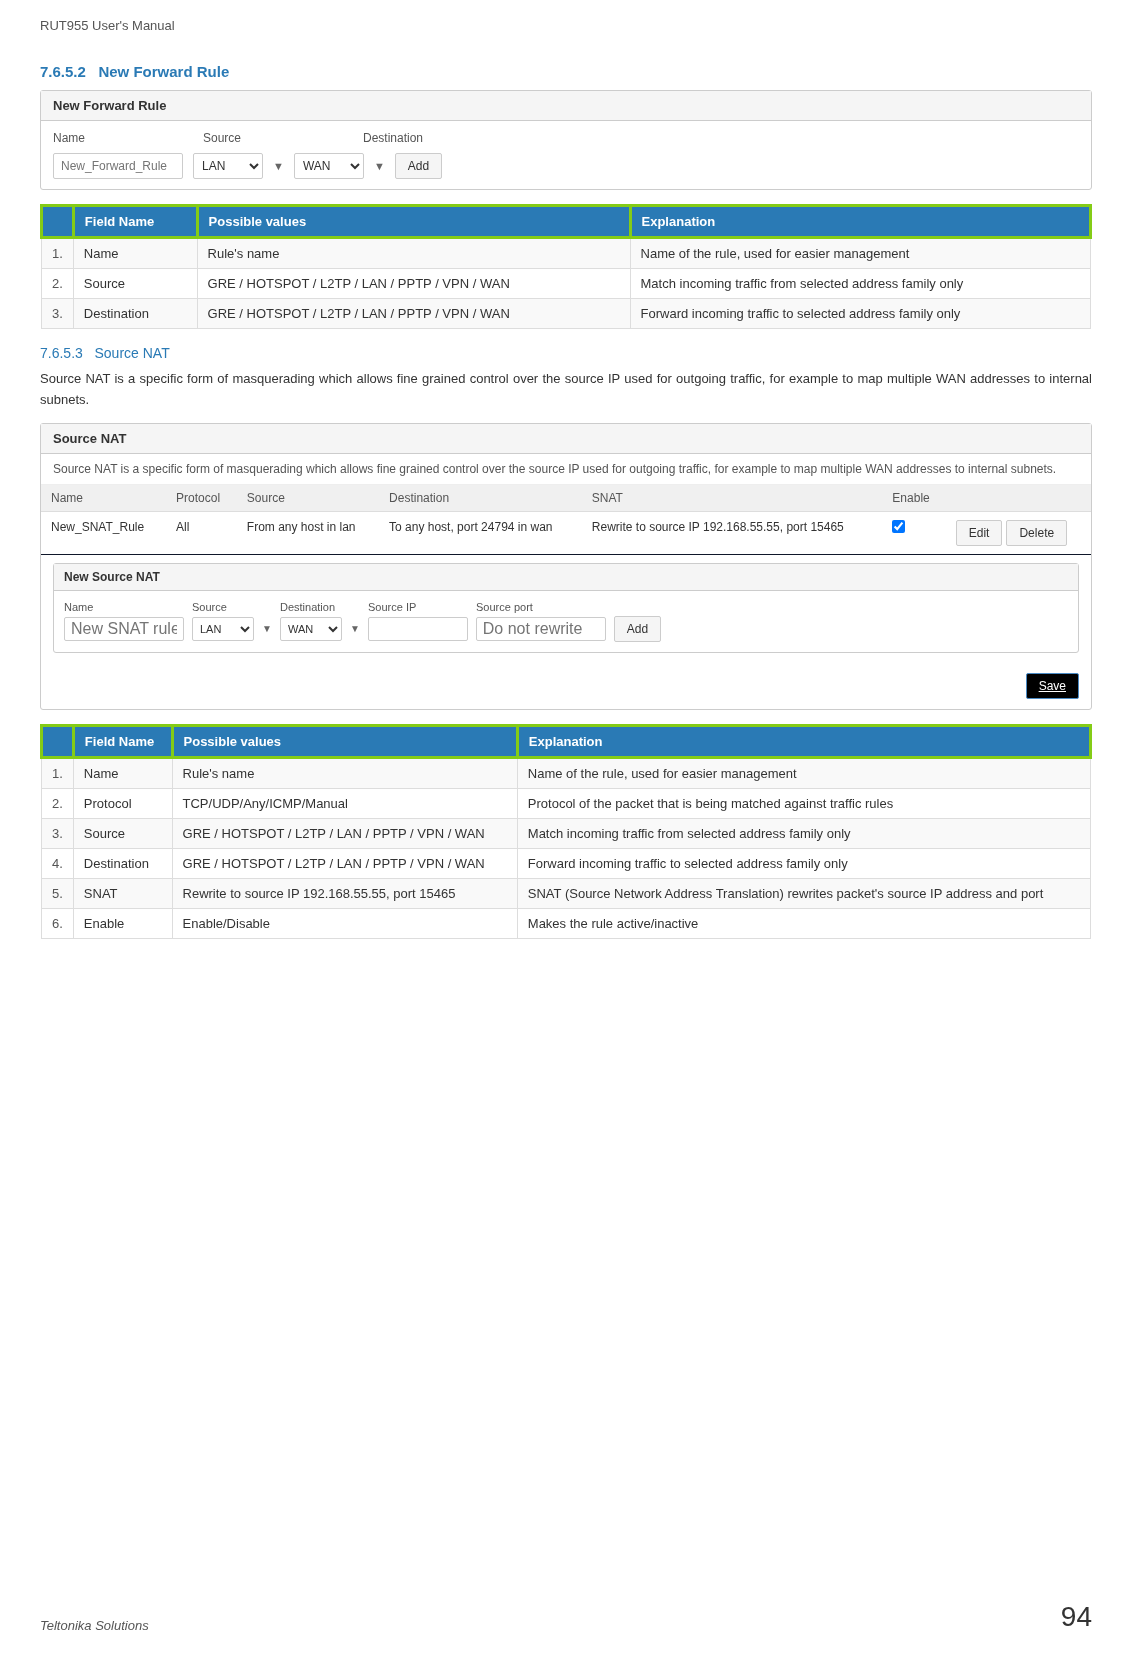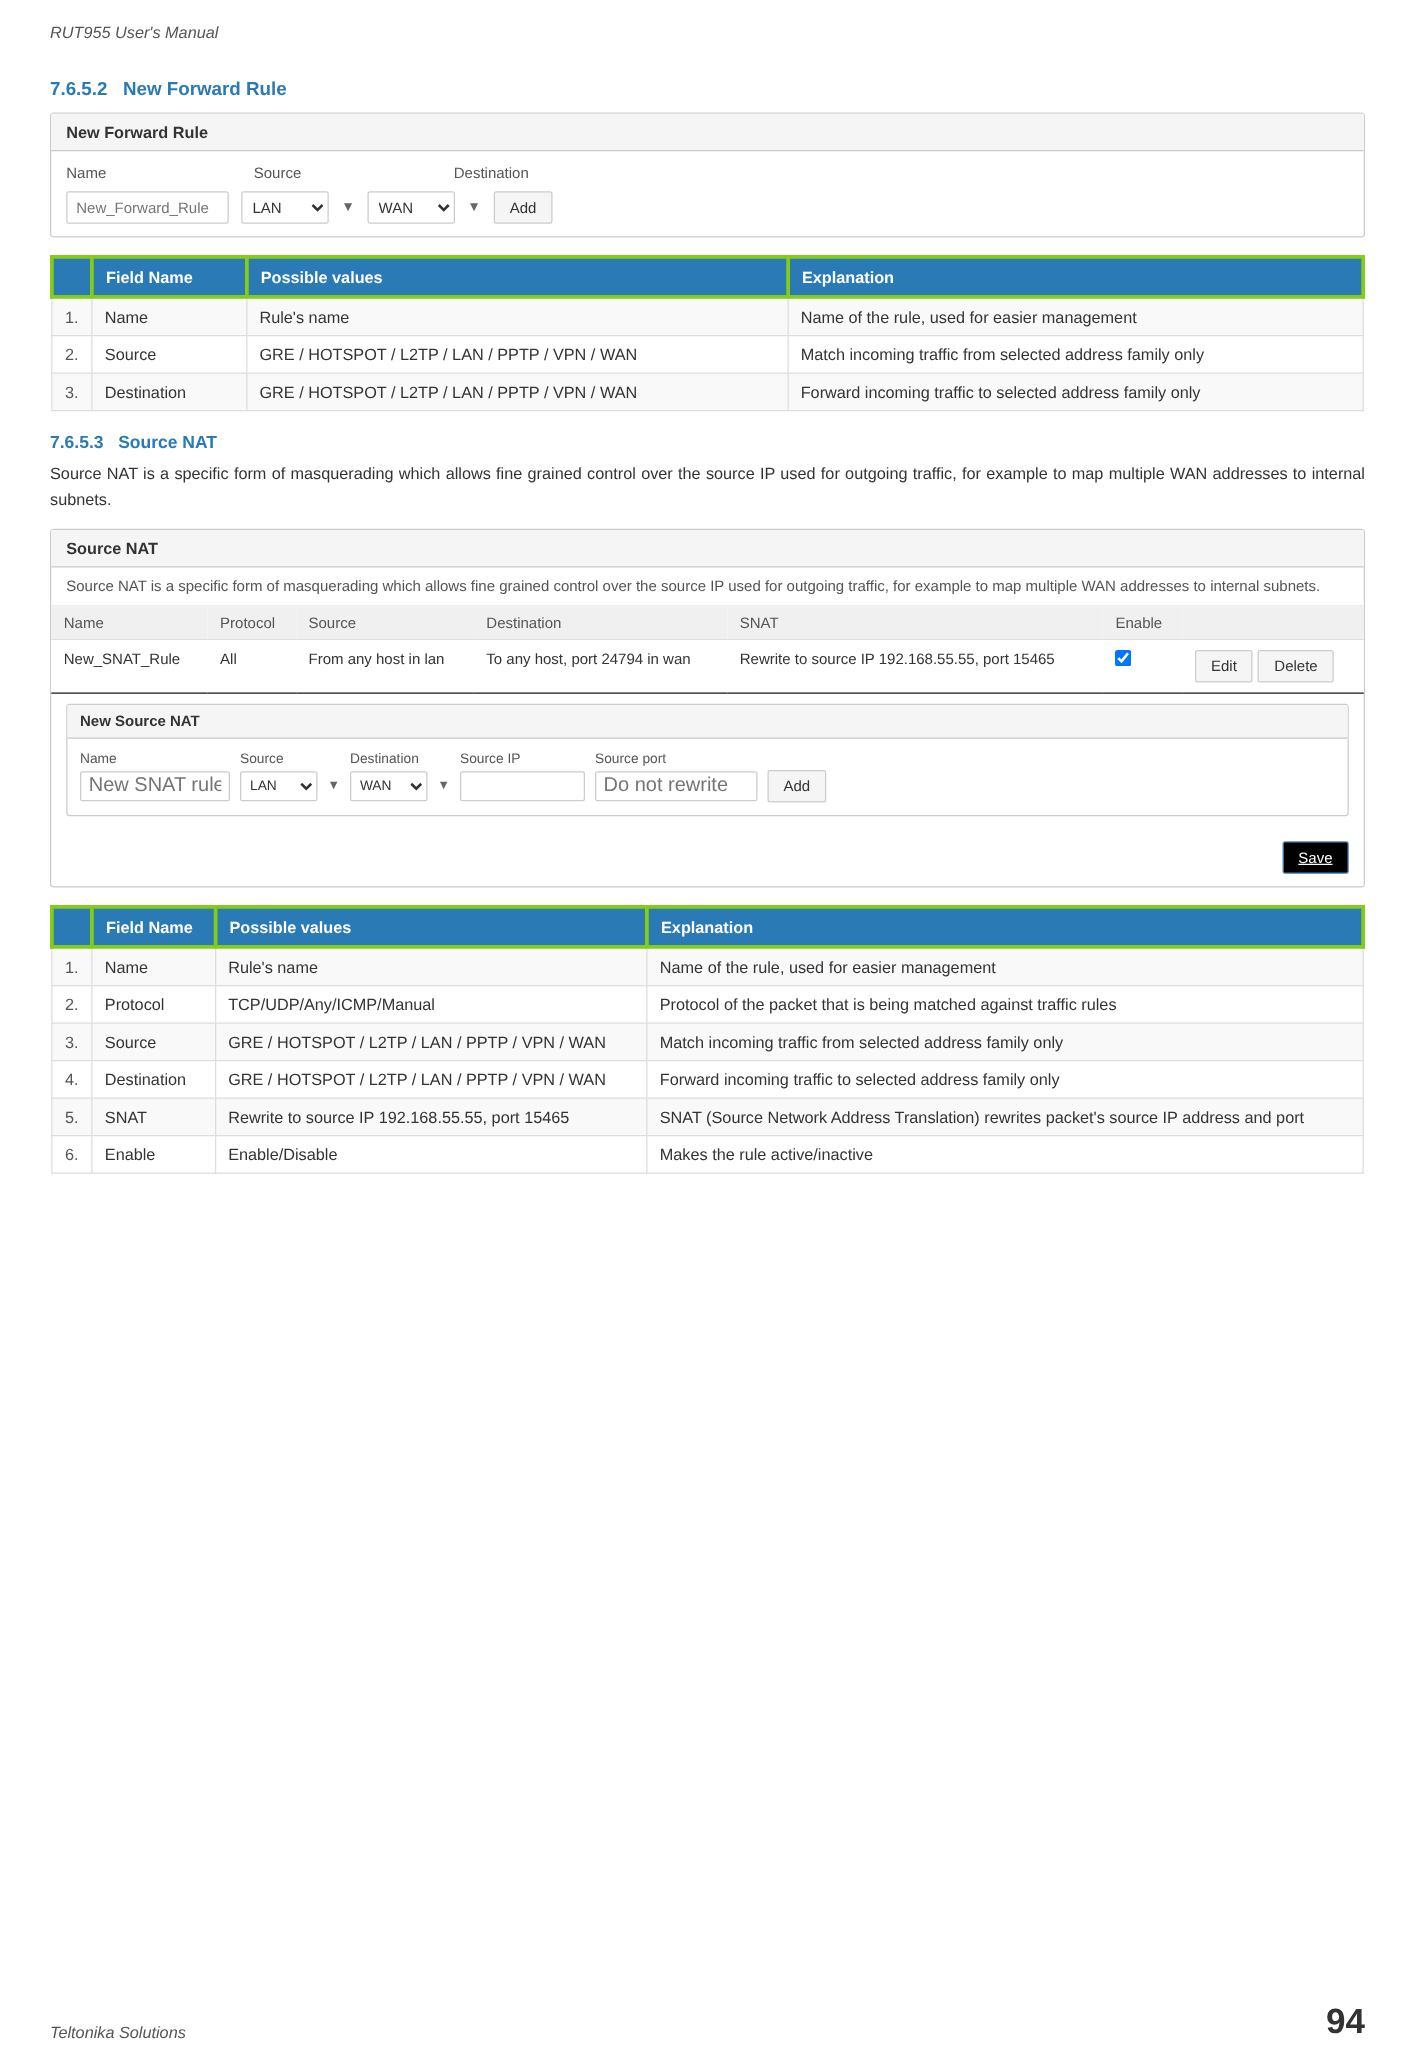--- a/index.html
+++ b/index.html
@@ -14,34 +14,33 @@
     }
     .page-container {
       width: 1132px;
       min-height: 1653px;
       padding: 18px 40px 40px 40px;
       position: relative;
     }
     .page-header {
       font-size: 13px;
       color: #555;
-      font-style: italic;
       margin-bottom: 30px;
     }
     .section-heading {
       font-size: 15px;
       color: #2a7ab5;
       font-weight: bold;
       margin-bottom: 10px;
       margin-top: 25px;
     }
     .section-subheading {
       font-size: 14px;
       color: #2a7ab5;
-      font-weight: bold;
+      font-weight: normal;
       margin-bottom: 8px;
     }
     
     .form-row {
       display: flex;
       align-items: center;
       gap: 10px;
       margin-top: 8px;
     }
     .form-input {
@@ -237,21 +236,21 @@
       display: flex;
       justify-content: space-between;
       align-items: flex-end;
       font-size: 13px;
       color: #555;
       font-style: italic;
     }
     .page-number {
       font-size: 28px;
       color: #333;
-      font-weight: bold;
+      font-weight: normal;
       font-style: normal;
     }
     
     .forward-panel {
       border: 1px solid #ccc;
       border-radius: 3px;
       margin-bottom: 14px;
       background: #fff;
     }
     .forward-panel-title {

